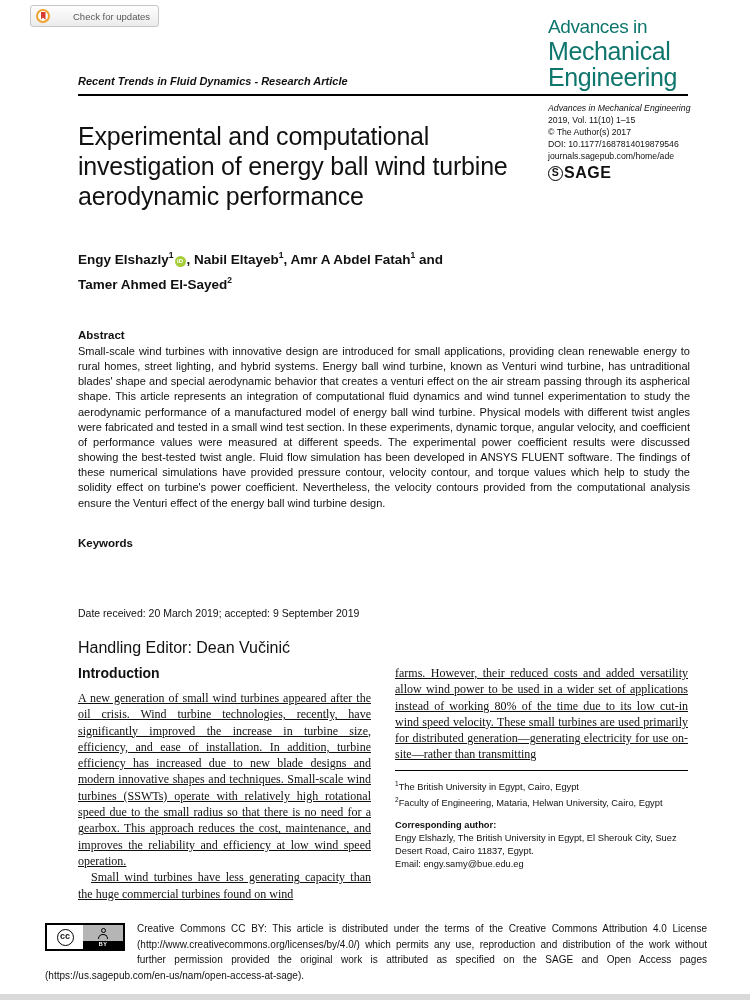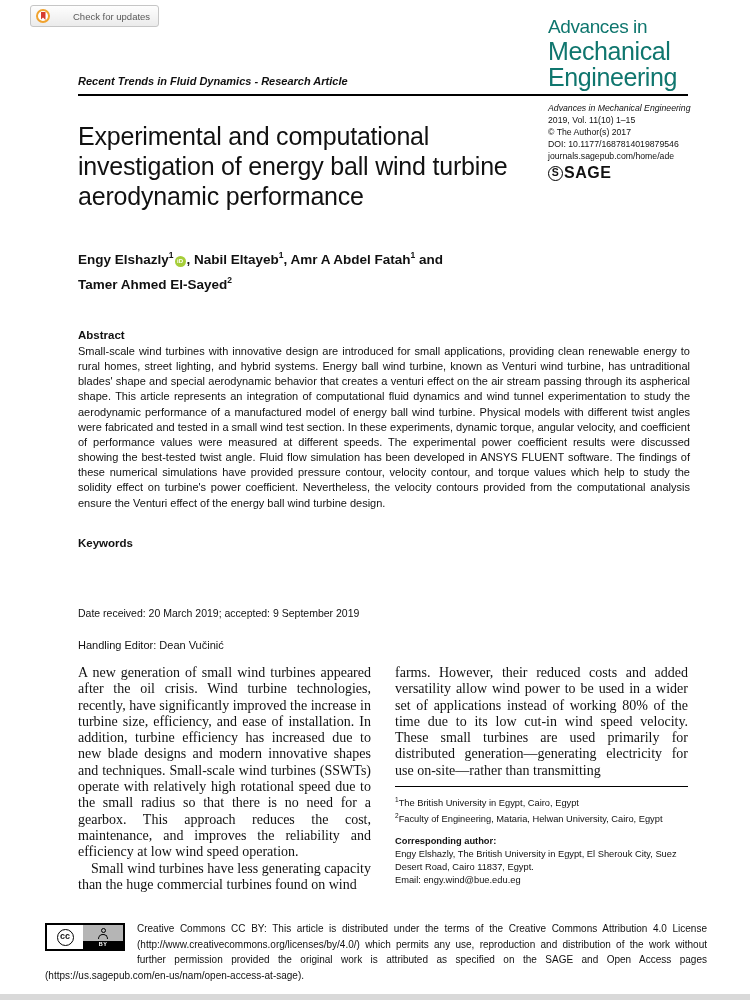--- a/index.html
+++ b/index.html
@@ -44,27 +44,27 @@
   .orcid { display:inline-block; width:11px; height:11px; border-radius:50%; background:#a6ce39;
     color:#fff; font-size:6px; font-weight:bold; text-align:center; line-height:11px; vertical-align:1px; margin:0 1px; cursor:pointer; }
 
   
   .abstract { position:absolute; left:78px; top:329px; width:612px; }
   .keywords { position:absolute; left:78px; top:537px; width:612px; }
   .section-heading { font-weight:bold; font-size:11.5px; margin-bottom:3px; }
   .sans-body { font-size:11px; line-height:15.15px; text-align:justify; }
 
   .dates  { position:absolute; left:78px; top:607px; font-size:10.5px; }
-  .editor { position:absolute; left:78px; top:639px; font-size:11px; }
+  .editor { position:absolute; left:78px; top:639px; font-size:16px; }
 
   
   .columns { position:absolute; left:78px; top:665px; width:610px; display:flex; gap:24px; }
   .col { width:293px; }
   .intro-heading { font-weight:bold; font-size:14px; margin-bottom:9px; }
-  .body-text { font-family:"Liberation Serif", serif; font-size:14px; line-height:16.3px; text-align:justify; }
+  .body-text { font-family:"Liberation Serif", serif; font-size:12px; line-height:16.3px; text-align:justify;text-decoration:underline; }
   .para-indent { text-indent:13px; }
 
   
   .footnotes { margin-top:7px; border-top:1.4px solid #000; padding-top:7px;
     font-size:9.3px; line-height:12.9px; }
   .footnotes sup { font-size:6.5px; }
   .fn-corr-label { font-weight:bold; margin-top:9px; }
 
   
   .license { position:absolute; left:45px; top:921px; width:662px; font-size:10px; line-height:15.5px; text-align:justify; }
@@ -126,31 +126,32 @@
 
 <div class="keywords">
   <div class="section-heading">Keywords</div>
 </div>
 
 <div class="dates">Date received: 20 March 2019; accepted: 9 September 2019</div>
 <div class="editor">Handling Editor: Dean Vučinić</div>
 
 <div class="columns">
   <div class="col">
+    <div class="intro-heading">Introduction</div>
     <div class="body-text">A new generation of small wind turbines appeared after the oil crisis. Wind turbine technologies, recently, have significantly improved the increase in turbine size, efficiency, and ease of installation. In addition, turbine efficiency has increased due to new blade designs and modern innovative shapes and techniques. Small-scale wind turbines (SSWTs) operate with relatively high rotational speed due to the small radius so that there is no need for a gearbox. This approach reduces the cost, maintenance, and improves the reliability and efficiency at low wind speed operation.</div>
     <div class="body-text para-indent">Small wind turbines have less generating capacity than the huge commercial turbines found on wind</div>
   </div>
   <div class="col">
     <div class="body-text">farms. However, their reduced costs and added versatility allow wind power to be used in a wider set of applications instead of working 80% of the time due to its low cut-in wind speed velocity. These small turbines are used primarily for distributed generation—generating electricity for use on-site—rather than transmitting</div>
     <div class="footnotes">
       <div><sup>1</sup><span>The British University in Egypt, Cairo, Egypt</span></div>
       <div><sup>2</sup><span>Faculty of Engineering, Mataria, Helwan University, Cairo, Egypt</span></div>
       <div class="fn-corr-label">Corresponding author:</div>
       <div>Engy Elshazly, The British University in Egypt, El Sherouk City, Suez Desert Road, Cairo 11837, Egypt.</div>
-      <div>Email: engy.wind@bue.edu.eg</div>
+      <div>Email: engy.samy@bue.edu.eg</div>
     </div>
   </div>
 </div>
 
 <div class="license">
   <div class="cc-badge">
     <div class="cc-left">
         <span class="cc-circle">cc</span>
       </div>
     <div class="cc-right">

